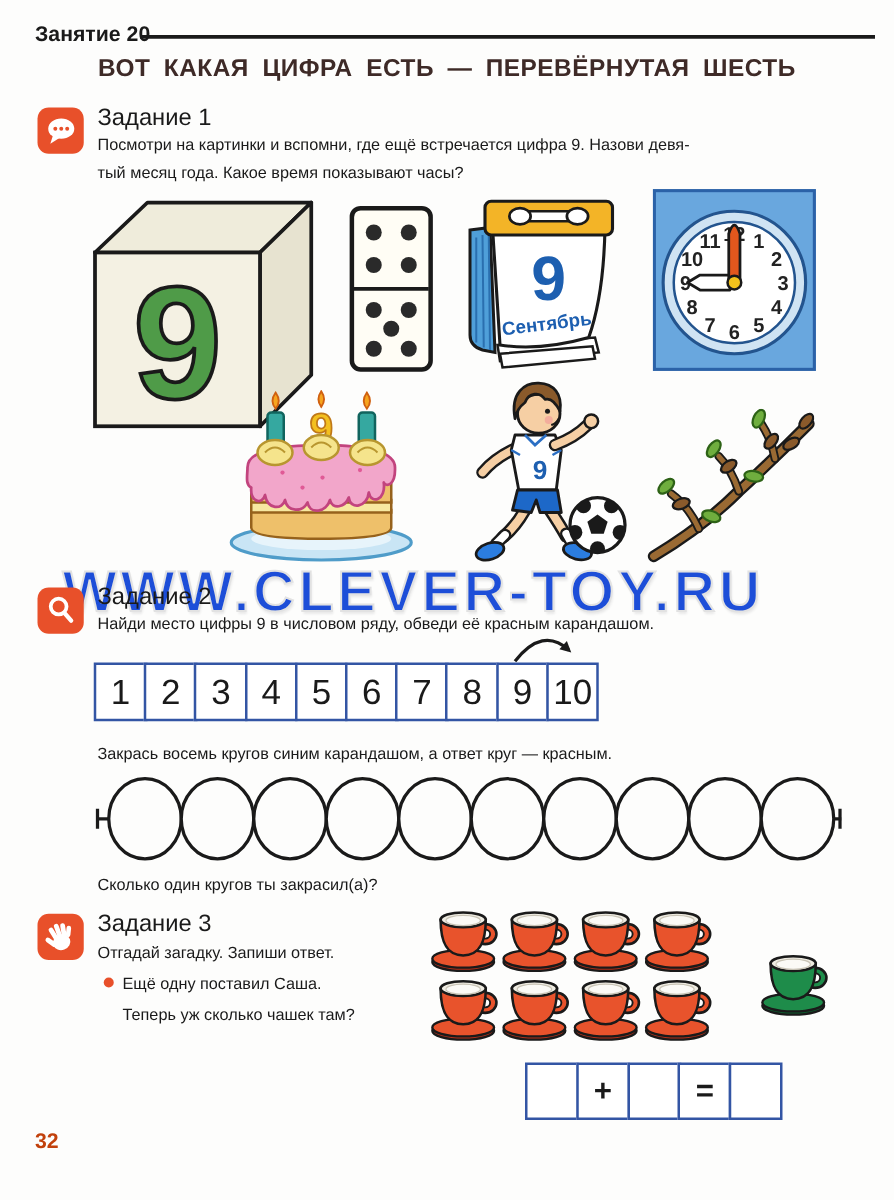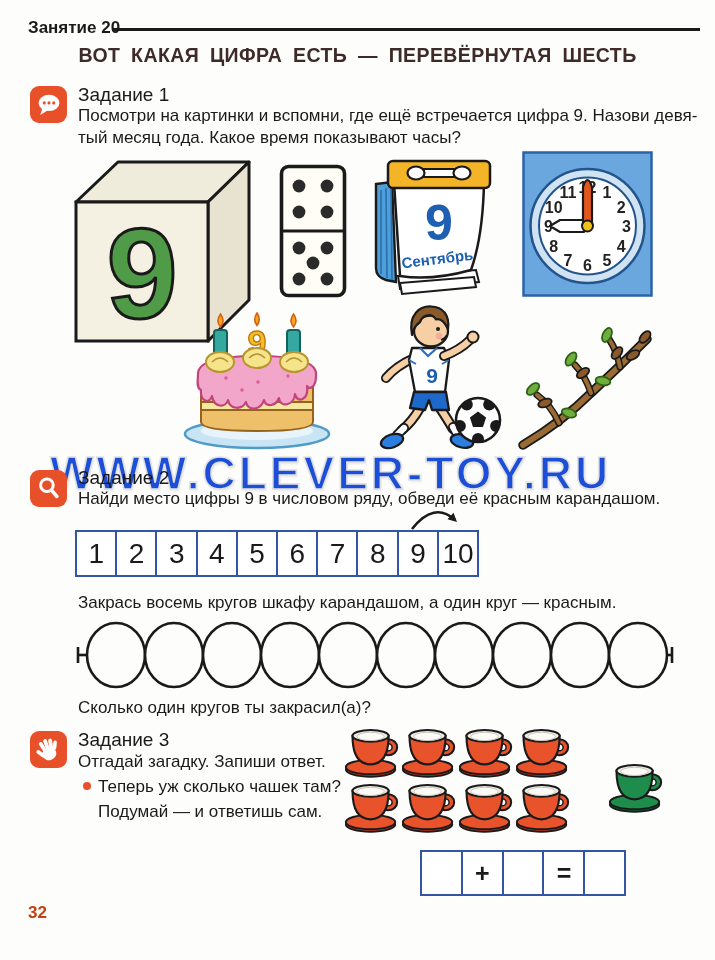--- a/index.html
+++ b/index.html
@@ -6,21 +6,21 @@
   html,body { background:#ffffff; }
   body { width:715px; height:960px; position:relative; font-family:"Liberation Sans", sans-serif; color:#1a1a1a; overflow:hidden; background:#fdfdfc; }
   .abs { position:absolute; }
 
   .lesson-label { left:28px; top:18px; font-size:17px; font-weight:600; }
   .rule { left:112px; top:28px; width:588px; height:2.6px; background:#1a1a1a; }
   .page-title { left:0; top:44px; width:715px; text-align:center; font-size:19.5px; font-weight:700; color:#3E2A27; letter-spacing:.4px; word-spacing:5px; }
 
   .task-icon { width:37px; height:37px; background:#E8502A; border-radius:9px; display:flex; align-items:center; justify-content:center; }
   .task-head { font-size:19px; font-weight:400; }
-  .body-text { font-size:17px; line-height:22px; }
+  .body-text { font-size:13px; line-height:22px; }
 
   .watermark { left:50px; top:446px; width:665px; font-size:46px; font-weight:700; letter-spacing:3px; white-space:nowrap; color:#1d4ed8; -webkit-text-stroke:1.6px #e2e2e2; text-shadow:1px 2px 2px #e9e9e9; z-index:3; }
   .over { z-index:4; }
   .art { z-index:2; }
 
   .numrow { left:75px; top:530px; display:flex; z-index:4; }
   .numcell { width:42.6px; height:47px; border:2.4px solid #3355A4; background:#fff; display:flex; align-items:center; justify-content:center; font-size:28px; }
   .numcell + .numcell { margin-left:-2.4px; }
 
   .eqrow { left:420px; top:850px; display:flex; z-index:4; }
@@ -235,21 +235,21 @@
   <div class="numcell">3</div>
   <div class="numcell">4</div>
   <div class="numcell">5</div>
   <div class="numcell">6</div>
   <div class="numcell">7</div>
   <div class="numcell">8</div>
   <div class="numcell">9</div>
   <div class="numcell">10</div>
 </div>
 
-<div class="abs body-text" style="left:78px; top:592px;">Закрась восемь кругов шкафу карандашом, а один круг — красным.</div>
+<div class="abs body-text" style="left:78px; top:592px;">Закрась восемь кругов синим карандашом, а ответ круг — красным.</div>
 
 <svg class="abs" style="left:75px; top:620px;" width="600" height="70" viewBox="0 0 600 70">
   <line x1="2" y1="35" x2="13" y2="35" stroke="#1a1a1a" stroke-width="2.6"></line>
   <line x1="3" y1="27" x2="3" y2="43" stroke="#1a1a1a" stroke-width="2.6"></line>
   <line x1="591" y1="35" x2="598" y2="35" stroke="#1a1a1a" stroke-width="2.6"></line>
   <line x1="597" y1="27" x2="597" y2="43" stroke="#1a1a1a" stroke-width="2.6"></line>
   <g fill="#fdfdfc" stroke="#1a1a1a" stroke-width="2.6">
     <ellipse cx="41" cy="35" rx="29" ry="32"></ellipse>
       <ellipse cx="99" cy="35" rx="29" ry="32"></ellipse>
     <ellipse cx="157" cy="35" rx="29" ry="32"></ellipse>
@@ -274,22 +274,22 @@
       <rect x="15.6" y="4" width="4.6" height="15" rx="2.3"></rect>
       <rect x="20.6" y="5.5" width="4.6" height="14" rx="2.3" transform="rotate(11 22.9 12.5)"></rect>
       <rect x="25" y="9.5" width="4.4" height="11" rx="2.2" transform="rotate(26 27.2 15)"></rect>
     </g>
   </svg>
 </div>
 <div class="abs task-head" style="left:78px; top:729px;">Задание 3</div>
 <div class="abs body-text" style="left:78px; top:751px;">Отгадай загадку. Запиши ответ.</div>
 <div class="abs bullet-dot" style="left:83px; top:782px;"></div>
 <div class="abs" style="left:98px; top:775px;">
+  <div class="body-text" style="line-height:24.5px;">Ещё одну поставил Саша.</div>
   <div class="body-text" style="line-height:24.5px;">Теперь уж сколько чашек там?</div>
-  <div class="body-text" style="line-height:24.5px;">Подумай — и ответишь сам.</div>
 </div>
 
 <div class="abs cups-grid">
   <svg class="cup cup-orange" viewBox="0 0 60 54">
       <use href="#cup-shape"></use>
     </svg>
   <svg class="cup cup-orange" viewBox="0 0 60 54">
       <use href="#cup-shape"></use>
     </svg>
   <svg class="cup cup-orange" viewBox="0 0 60 54">

